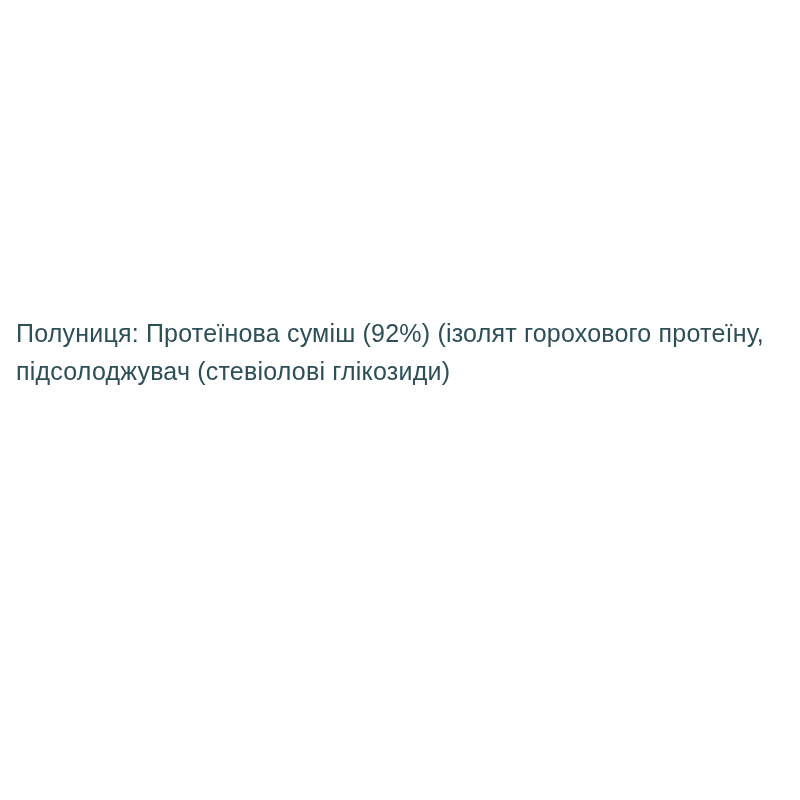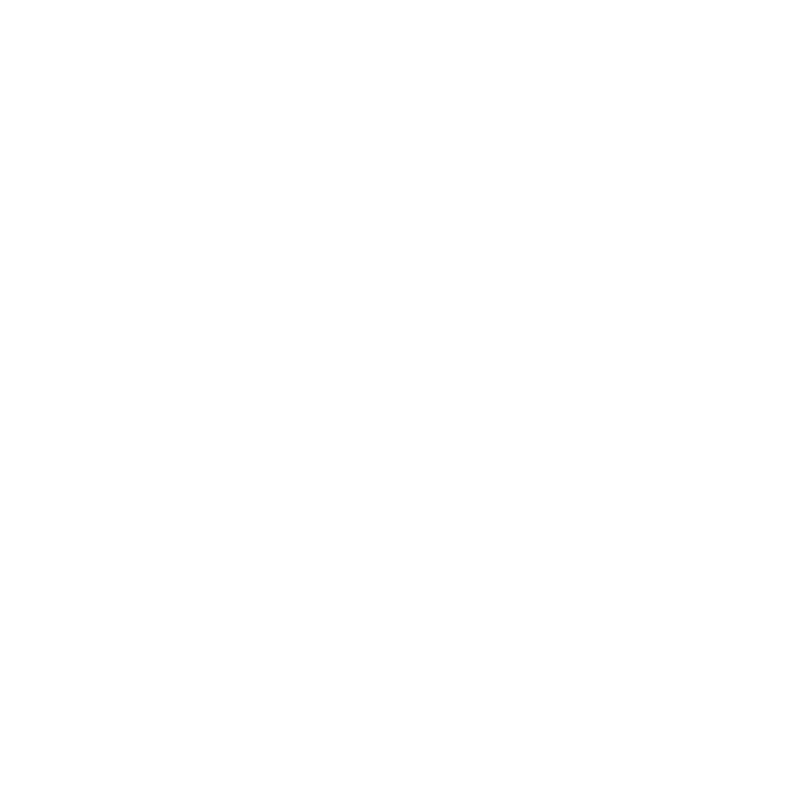--- a/index.html
+++ b/index.html
@@ -26,13 +26,15 @@
       letter-spacing: 0.2px;
     }
     .ingredients-line {
       white-space: nowrap;
     }
   </style>
 </head>
 <body>
 
 <div class="ingredients-block">
+  <div class="ingredients-line">Полуниця: Протеїнова суміш (92%) (ізолят горохового протеїну,</div>
+  <div class="ingredients-line">підсолоджувач (стевіолові глікозиди)</div>
 </div>
 
 </body></html>

